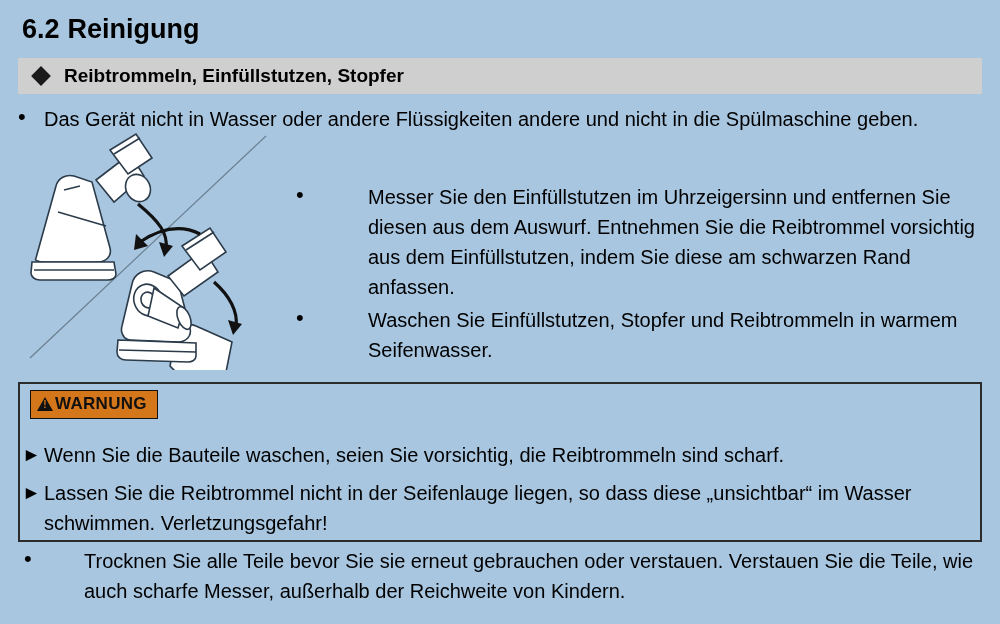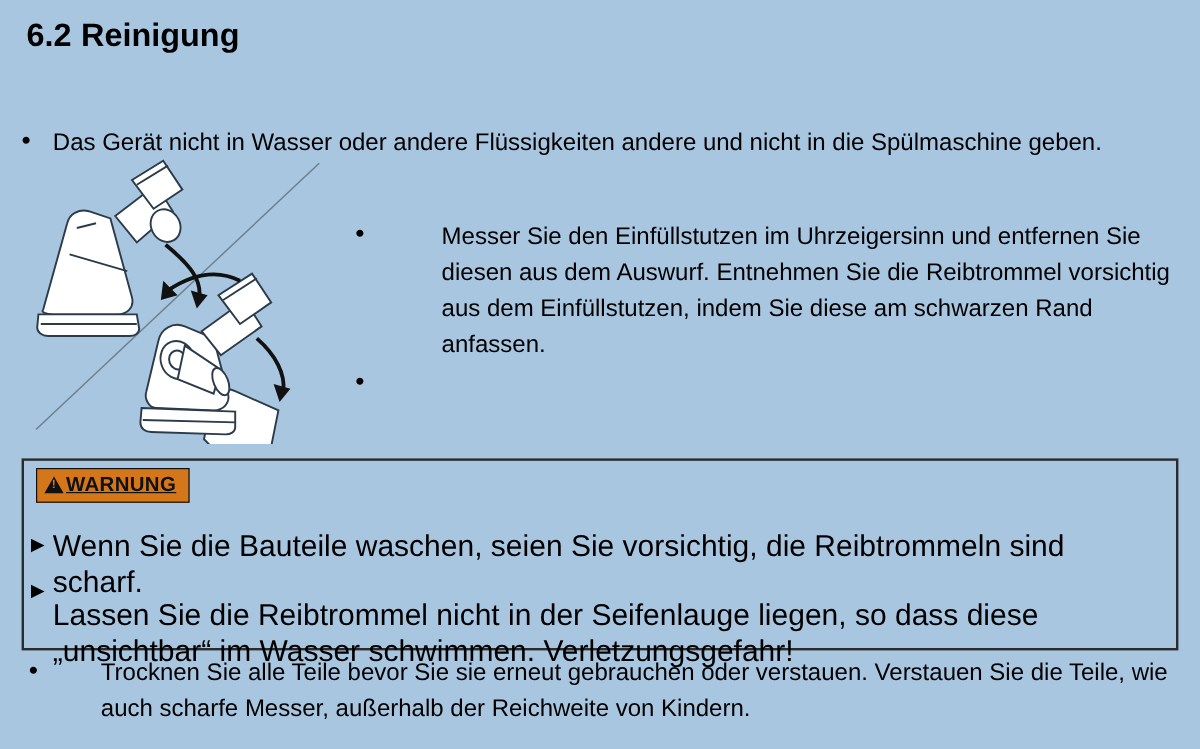--- a/index.html
+++ b/index.html
@@ -117,21 +117,20 @@
     top: 390px;
     background: #d4761a;
     border: 1px solid #111;
     padding: 3px 10px 4px 6px;
     display: flex;
     align-items: center;
     font-size: 17px;
     font-weight: bold;
     color: #111;
     letter-spacing: 0.3px;
-    text-decoration: underline;
   }
   .warning-badge .tri {
     width: 0;
     height: 0;
     border-left: 8px solid transparent;
     border-right: 8px solid transparent;
     border-bottom: 14px solid #111;
     position: relative;
     margin-right: 2px;
   }
@@ -153,42 +152,46 @@
     display: flex;
     align-items: flex-start;
   }
   .arrow-mark {
     font-size: 19px;
     line-height: 30px;
     width: 22px;
     flex: 0 0 22px;
   }
   .arrow-text {
-    font-size: 25px;
+    font-size: 20px;
     line-height: 30px;
   }
   #w1 { left: 22px; top: 440px; width: 950px; }
   #w1 .arrow-text { width: 920px; }
   #w2 { left: 22px; top: 478px; width: 950px; }
-  #w2 .arrow-text { width: 930px; margin-top: 20px; }
+  #w2 .arrow-text { width: 930px; }
 
   
   #b4 { left: 24px; top: 546px; width: 958px; }
   #b4 .bullet-dot { width: 28px; flex: 0 0 28px; }
   #b4 .bullet-text { width: 925px; margin-left: 32px; }
 </style>
 </head>
 <body>
 
 <div class="page">
 
   <div class="section-heading">
     <span class="num">6.2</span><span>Reinigung</span>
   </div>
 
+  <div class="subhead-bar">
+    <span class="diamond"></span>
+    <span class="subhead-text">Reibtrommeln, Einfüllstutzen, Stopfer</span>
+  </div>
 
   <div class="bullet-row" id="b1">
     <span class="bullet-dot">•</span>
     <span class="bullet-text">Das Gerät nicht in Wasser oder andere Flüssigkeiten andere und nicht in die Spülmaschine geben.</span>
   </div>
 
   <div class="illustration">
     <svg width="280" height="240" viewBox="0 0 280 240" xmlns="http://www.w3.org/2000/svg">
       <g fill="none" stroke="#2b3b4a" stroke-width="1.6">
 
@@ -252,20 +255,21 @@
     </svg>
   </div>
 
   <div class="bullet-row" id="b2">
     <span class="bullet-dot">•</span>
     <span class="bullet-text">Messer Sie den Einfüllstutzen im Uhrzeigersinn und entfernen Sie diesen aus dem Auswurf. Entnehmen Sie die Reibtrommel vorsichtig aus dem Einfüllstutzen, indem Sie diese am schwarzen Rand anfassen.</span>
   </div>
 
   <div class="bullet-row" id="b3">
     <span class="bullet-dot">•</span>
+    <span class="bullet-text">Waschen Sie Einfüllstutzen, Stopfer und Reibtrommeln in warmem Seifenwasser.</span>
   </div>
 
   <div class="warning-wrap"></div>
   <div class="warning-badge">
     <span class="tri"></span>
     <span>WARNUNG</span>
   </div>
 
   <div class="arrow-row" id="w1">
     <span class="arrow-mark">►</span>

